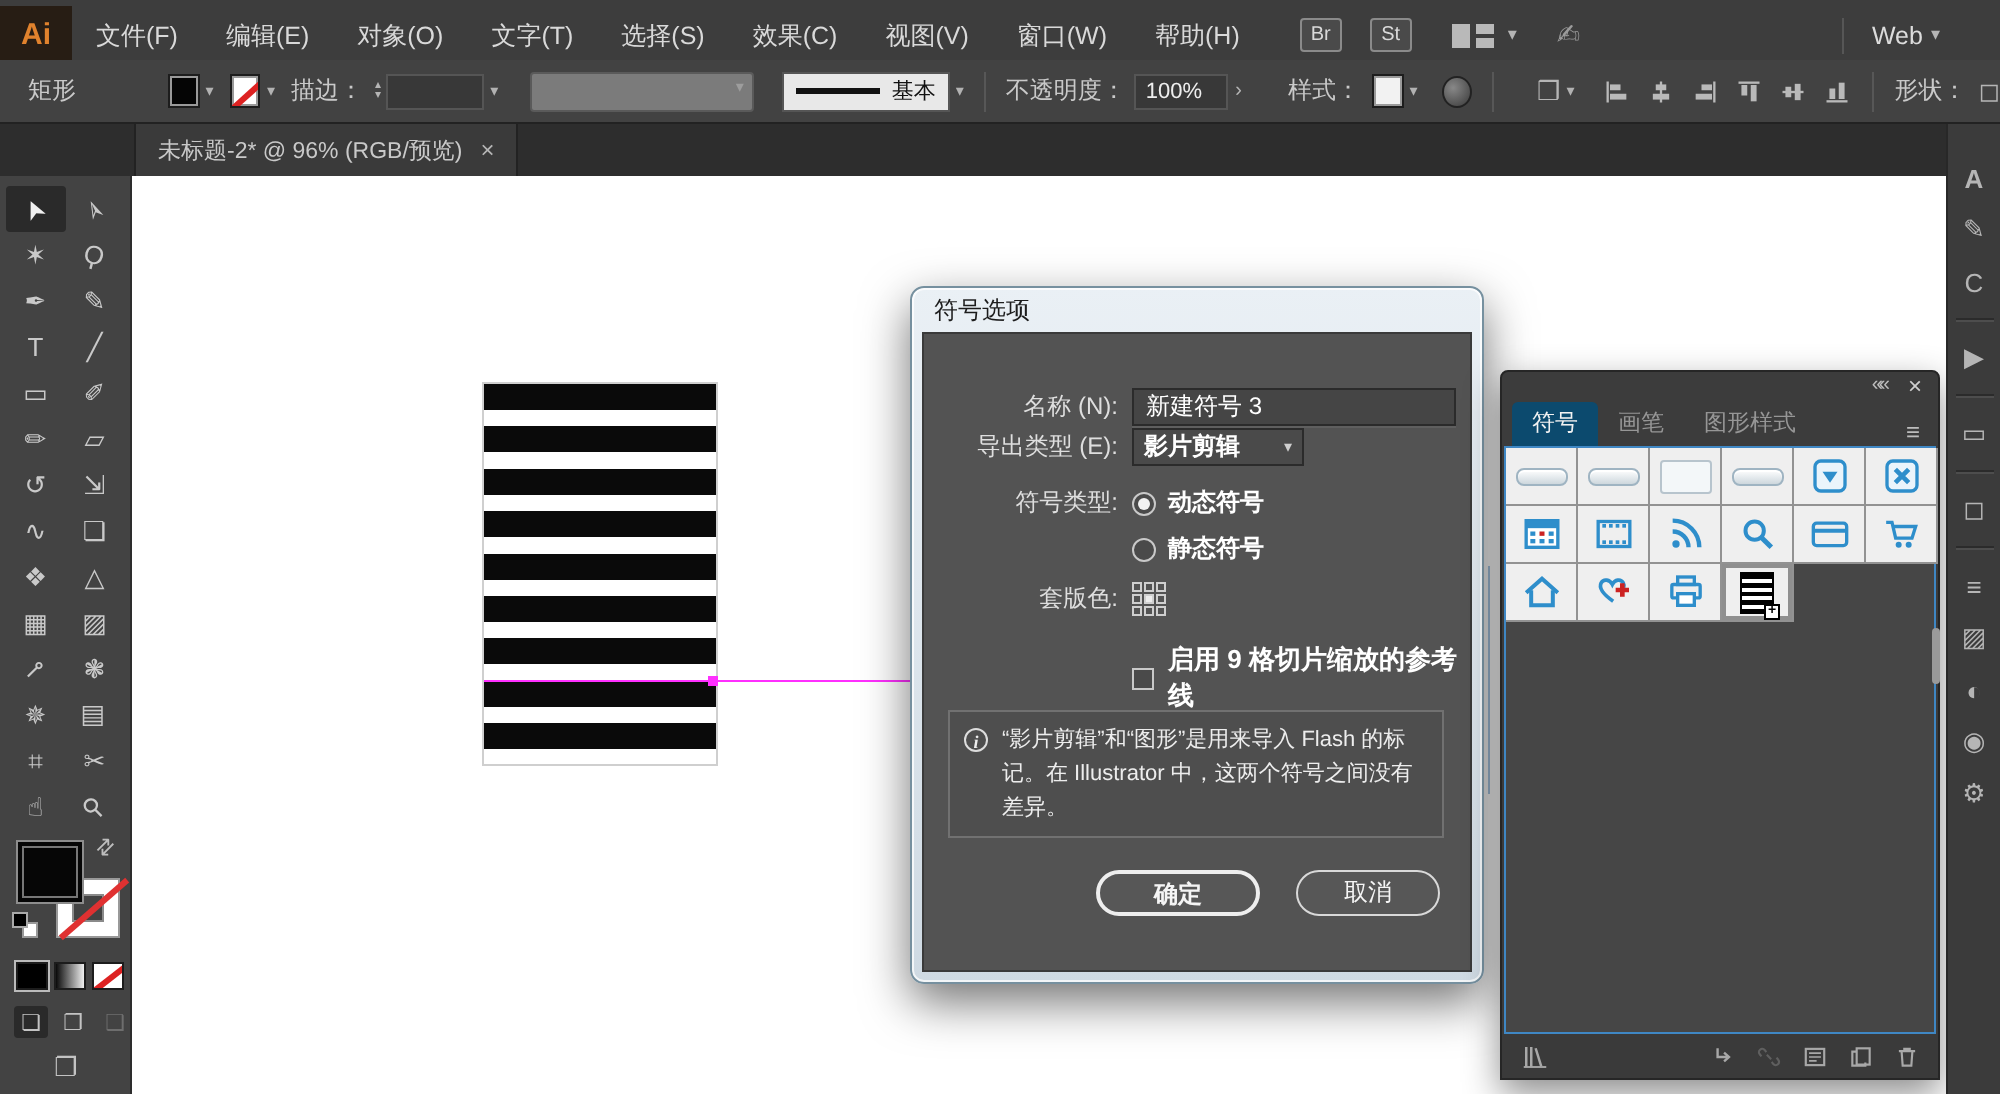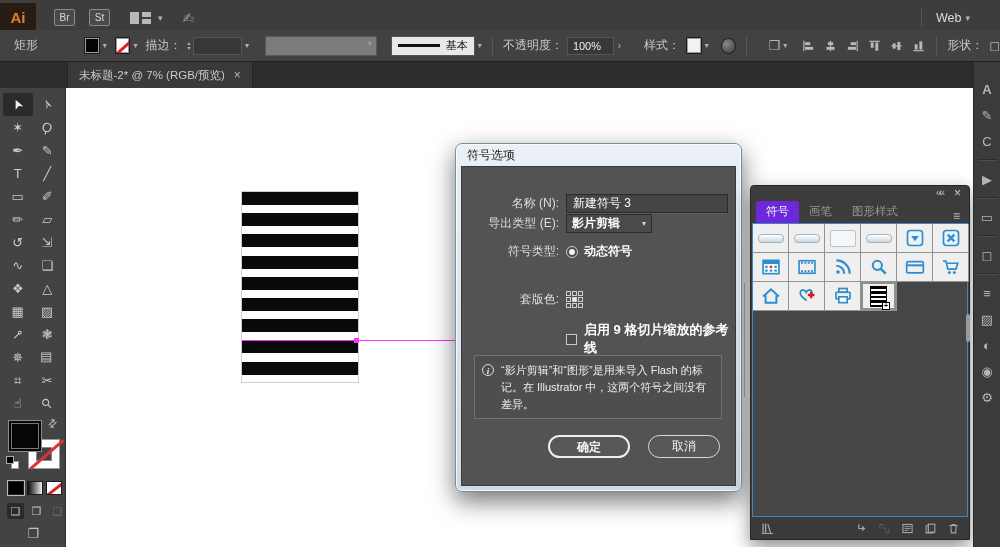--- a/index.html
+++ b/index.html
@@ -107,21 +107,21 @@
   .dbtn.ok{left:86px;width:82px;border:2px solid #eeeeee;font-weight:bold}
   .dbtn.cancel{left:186px;width:72px;border:1px solid #d9d9d9}
 
   
   .panel{position:absolute;left:750px;top:185px;width:220px;height:355px;background:#3c3c3c;border:1px solid #262626;border-radius:4px 4px 0 0;box-shadow:0 7px 18px rgba(0,0,0,.45)}
   .p-head{height:15px;position:relative}
   .p-coll{position:absolute;right:26px;top:1px;font-size:10px;color:#bdbdbd;letter-spacing:-2px}
   .p-close{position:absolute;right:8px;top:0px;font-size:12px;color:#cfcfcf}
   .p-tabs{height:22px;display:flex;align-items:flex-end;padding-left:5px}
   .ptab{padding:3px 10px 4px;font-size:11.5px;color:#969696}
-  .ptab.on{background:#6d28d9;color:#f2f2f2;border-radius:3px 3px 0 0}
+  .ptab.on{background:#0c4a6e;color:#f2f2f2;border-radius:3px 3px 0 0}
   .p-menu{margin-left:auto;margin-right:9px;color:#bdbdbd;font-size:12px}
   .p-body{position:absolute;left:1px;right:1px;top:37px;bottom:22px;background:#464646;border:1px solid #3f87c4}
   .sgrid{display:flex;flex-wrap:wrap;width:216px}
   .cell{width:36px;height:29px;background:#efefef;border-right:1px solid #929292;border-bottom:1px solid #929292;display:flex;align-items:center;justify-content:center;color:#2e8ecb}
   .cell.sel{box-shadow:inset 0 0 0 2px #8f8f8f}
   .sym-bar{width:26px;height:9px;border:1px solid #9fb4c2;border-radius:4px;background:linear-gradient(#ffffff,#cdd7dd);box-shadow:inset 0 1px 0 #fff}
   .sym-panelrect{width:26px;height:17px;border:1px solid #b7c4cd;background:#f3f7f9;border-radius:2px}
   .stripe-thumb{width:17px;height:21px;border:1px solid #000;background:repeating-linear-gradient(180deg,#000 0 2.4px,#fff 2.4px 4.4px);position:relative}
   .stripe-thumb b{position:absolute;right:-4px;bottom:-4px;width:8px;height:8px;background:#fff;border:1px solid #000;font:bold 7px/6px "Liberation Sans",sans-serif;text-align:center;color:#000}
   .p-foot{position:absolute;left:0;right:0;bottom:0;height:22px;background:#3a3a3a;display:flex;align-items:center;padding:0 9px;gap:10px;color:#a8a8a8}
@@ -133,20 +133,31 @@
   
   .dock{position:absolute;left:973px;top:62px;width:27px;height:485px;background:#3b3b3b;border-left:1px solid #282828;display:flex;flex-direction:column;align-items:center;padding-top:14px}
   .d-ic{height:26px;display:flex;align-items:center;justify-content:center;font-size:13px;color:#b5b5b5;width:100%}
   .d-div{width:19px;height:2px;border-top:1px solid #2b2b2b;border-bottom:1px solid #4d4d4d;margin:5px 0}
 </style>
 </head>
 <body>
 
 <div class="menubar">
   <div class="ai-logo">Ai</div>
+  <div id="menu-items" style="display:flex">
+      <div class="menu-item">文件(F)</div>
+      <div class="menu-item">编辑(E)</div>
+      <div class="menu-item">对象(O)</div>
+      <div class="menu-item">文字(T)</div>
+      <div class="menu-item">选择(S)</div>
+      <div class="menu-item">效果(C)</div>
+      <div class="menu-item">视图(V)</div>
+      <div class="menu-item">窗口(W)</div>
+      <div class="menu-item">帮助(H)</div>
+    </div>
   <div class="mb-badge">Br</div>
   <div class="mb-badge" style="margin-left:14px">St</div>
   <div class="layout-ic">
     <span class="blk"></span>
       <span class="bars">
         <i></i>
         <i></i>
       </span>
       <span class="chev">▾</span>
   </div>
@@ -232,21 +243,21 @@
         </svg>
       </span>
     </span>
   <span class="cb-sep"></span>
   <span>形状：</span>
   <span class="shape-ic">◻</span>
 </div>
 
 <div class="tabbar">
   <div class="doc-tab">
-    <span>未标题-2* @ 7% (RGB/预览)</span>
+    <span>未标题-2* @ 96% (RGB/预览)</span>
     <span class="x">×</span>
   </div>
 </div>
 
 <div class="toolbar">
   <div class="tools" id="tools">
       <div class="tool active">
         <span style="display:inline-block;transform:rotate(-115deg)">➤</span>
       </div>
       <div class="tool">
@@ -374,20 +385,25 @@
       <span class="dlab">导出类型 (E):</span>
       <span class="drop">
           <span>影片剪辑</span>
           <span class="dc">▾</span>
         </span>
     </div>
     <div class="drow" style="top:76px">
       <span class="dlab">符号类型:</span>
       <span class="radio sel"></span>
       <span class="dval">动态符号</span>
+    </div>
+    <div class="drow" style="top:99px">
+      <span class="dlab"></span>
+      <span class="radio"></span>
+      <span class="dval">静态符号</span>
     </div>
     <div class="drow" style="top:124px">
       <span class="dlab">套版色:</span>
       <span class="reggrid">
         <span class="rg"></span>
           <span class="rg"></span>
           <span class="rg"></span>
         <span class="rg"></span>
           <span class="rgf"></span>
           <span class="rg"></span>

